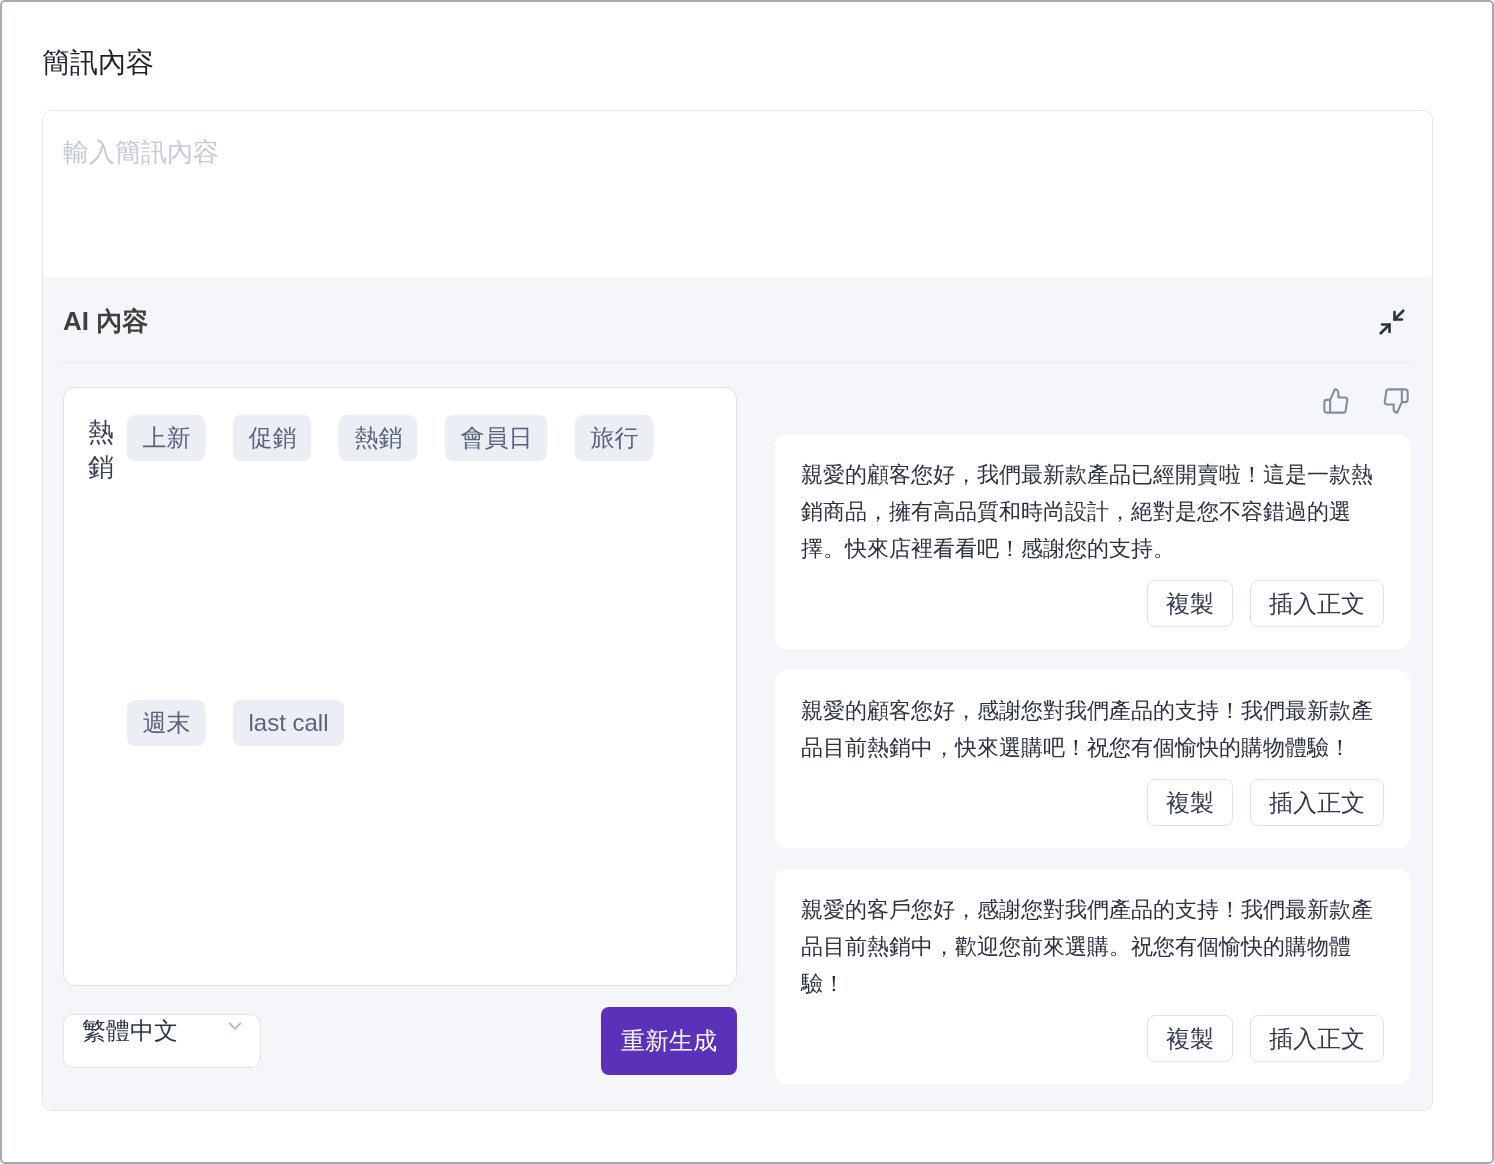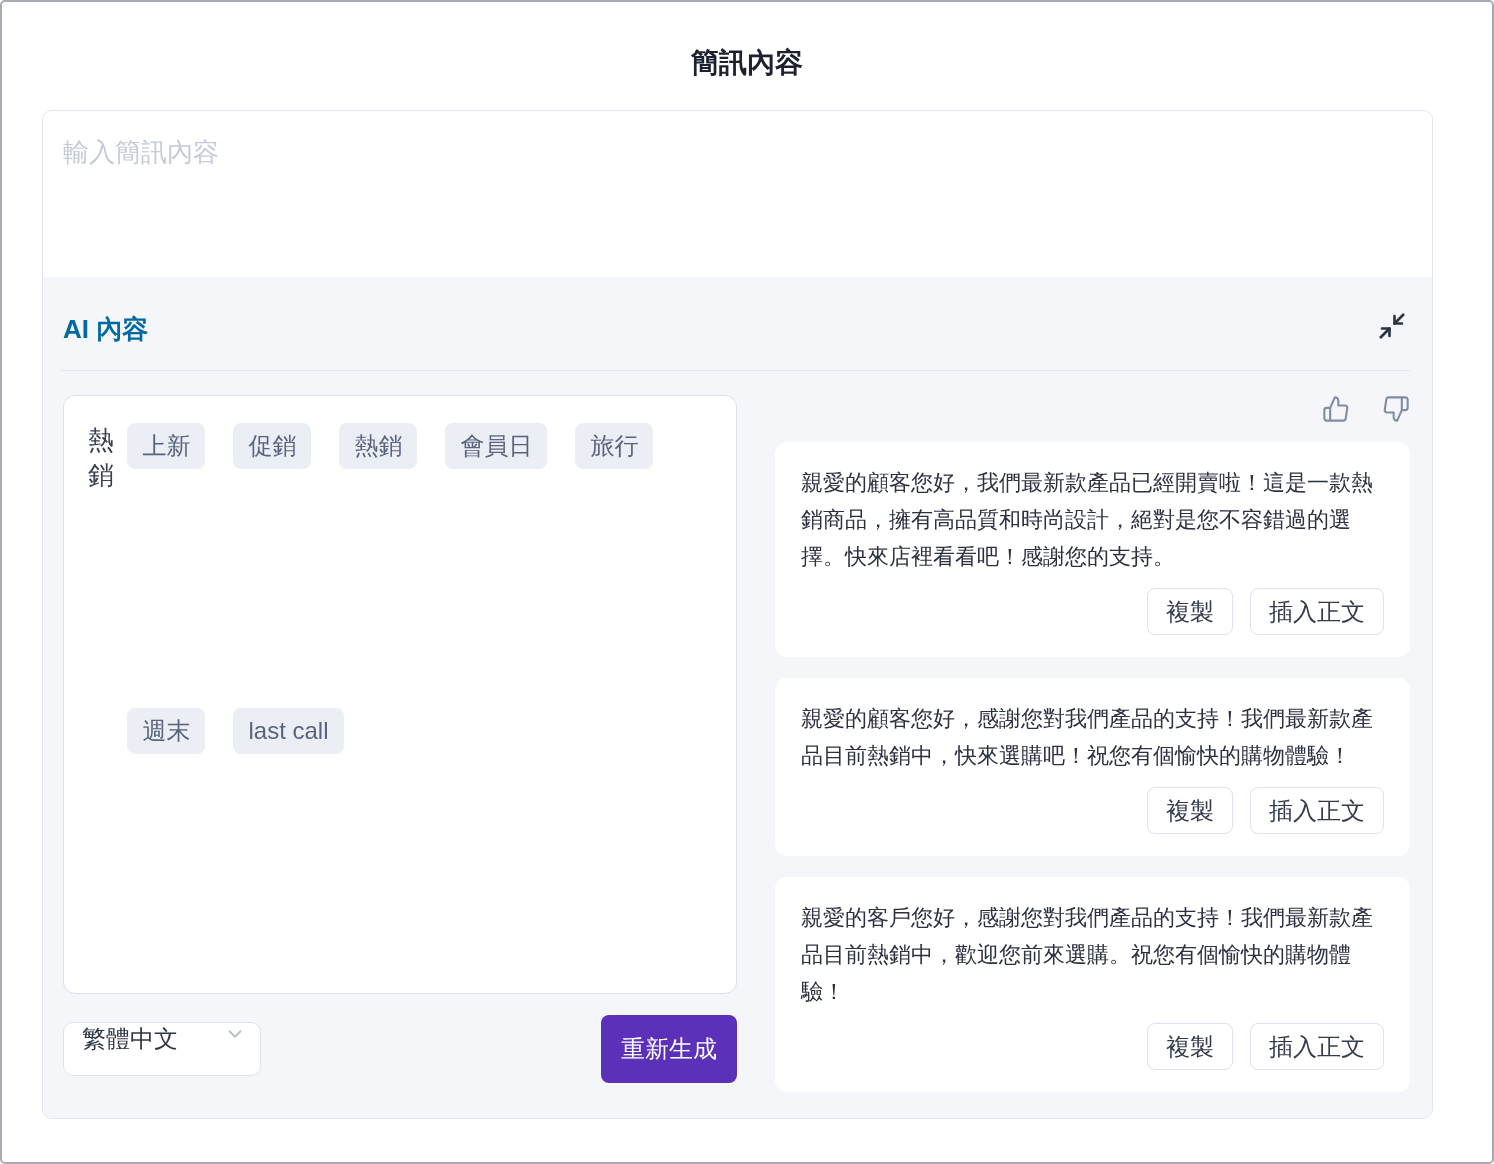--- a/index.html
+++ b/index.html
@@ -9,21 +9,21 @@
     background: #ffffff;
     border: 2px solid #a6abb3;
     border-radius: 5px;
     overflow: hidden;
     font-family: "Liberation Sans", sans-serif;
     color: #1c212e;
   }
   .page { padding: 42px 40px 0 40px; }
   .page-title {
     margin: 0 0 28px 0;
-    font-size: 28px; font-weight: 700; color: #1c212e; text-align: center;
+    font-size: 28px; font-weight: 400; color: #1c212e;
   }
   .composer {
     width: 1391px;
     border: 1px solid #e2e5ef;
     border-radius: 10px;
     overflow: hidden;
     background: #ffffff;
   }
   .editor-input {
     display: block; width: 100%; height: 166px;
@@ -32,21 +32,21 @@
     font-family: "Liberation Sans", sans-serif;
     font-size: 26px; color: #333a4a;
     background: #ffffff;
   }
   .editor-input::placeholder { color: #c5cad9; opacity: 1; }
   .ai-panel { background: #f5f6f9; }
   .ai-header {
     display: flex; align-items: center; justify-content: space-between;
     padding: 27px 24px 23px 20px;
   }
-  .ai-title { font-size: 26px; font-weight: 600; color: #0369a1; margin-top: 8px; }
+  .ai-title { font-size: 26px; font-weight: 600; color: #404040; }
   .collapse-btn {
     background: none; border: none; padding: 0; cursor: pointer;
     width: 32px; height: 32px; display: flex; align-items: center; justify-content: center;
     color: #2b3342;
   }
   .ai-divider { height: 1px; background: #e6e8f0; margin: 0 22px 0 18px; }
   .ai-body {
     display: flex; align-items: flex-start;
     padding: 24px 22px 26px 20px; gap: 38px;
   }

